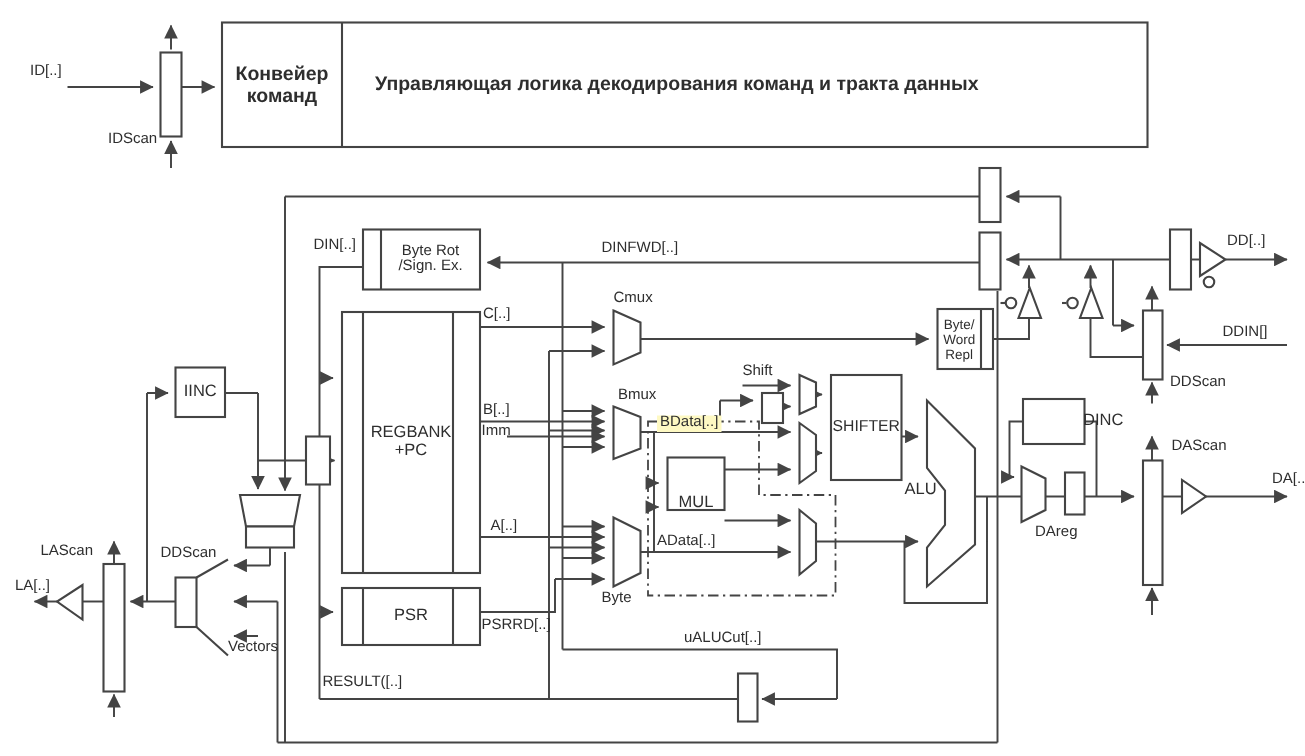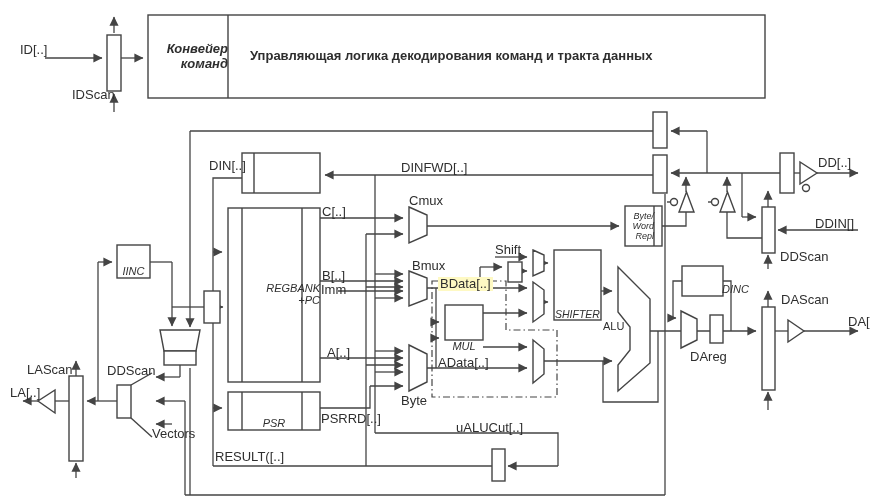--- a/index.html
+++ b/index.html
@@ -1,20 +1,20 @@
 <!DOCTYPE html>
 <html><head>
 <meta charset="utf-8">
 <style>
   html,body{margin:0;padding:0;background:#fff;}
   #stage{position:relative;width:870px;height:504px;background:#fff;overflow:hidden;
          font-family:"Liberation Sans","DejaVu Sans",sans-serif;color:#2e2e2e;}
   svg{position:absolute;left:0;top:0;}
-  .lb{position:absolute;white-space:nowrap;font-size:13px;line-height:1.05;color:#2e2e2e;}
-  .ctr{display:flex;align-items:flex-end;justify-content:center;text-align:center;font-style:italic;}
+  .lb{position:absolute;white-space:nowrap;font-size:10px;line-height:1.05;color:#2e2e2e;}
+  .ctr{display:flex;align-items:center;justify-content:center;text-align:center;}
   .bl{font-size:11px;}
   .sm{font-size:9px;line-height:1.12;}
   .whitebg{background:#fef9c3;padding:0 2px;}
   .titlecell{position:absolute;font-weight:bold;font-size:13px;line-height:1.15;}
 </style>
 </head>
 <body>
 
 <div id="stage">
 
@@ -193,20 +193,24 @@
 <div class="titlecell ctr" style="left:148px;top:15px;width:80px;height:83px;flex-direction:column;">
   <span>Конвейер</span>
   <span>команд</span>
 </div>
 <div class="titlecell" style="left:250px;top:15px;width:500px;height:83px;display:flex;align-items:center;">Управляющая логика декодирования команд и тракта данных</div>
 
 <div class="lb" style="left:20px;top:43px;">ID[..]</div>
 <div class="lb" style="left:72px;top:88px;">IDScan</div>
 
 <div class="lb" style="left:209px;top:159px;">DIN[..]</div>
+<div class="lb ctr" style="left:254px;top:155px;width:66px;height:36px;flex-direction:column;font-size:10px;">
+  <span>Byte Rot</span>
+  <span>/Sign. Ex.</span>
+</div>
 <div class="lb" style="left:401px;top:161px;">DINFWD[..]</div>
 
 <div class="lb" style="left:409px;top:194px;">Cmux</div>
 <div class="lb" style="left:322px;top:205px;">C[..]</div>
 <div class="lb" style="left:322px;top:269px;">B[..]</div>
 <div class="lb" style="left:321px;top:283px;">Imm</div>
 <div class="lb" style="left:327px;top:346px;">A[..]</div>
 <div class="lb" style="left:402px;top:259px;padding-left:10px;">Bmux</div>
 <div class="lb" style="left:401px;top:394px;">Byte</div>
 <div class="lb whitebg" style="left:438px;top:277px;">BData[..]</div>

